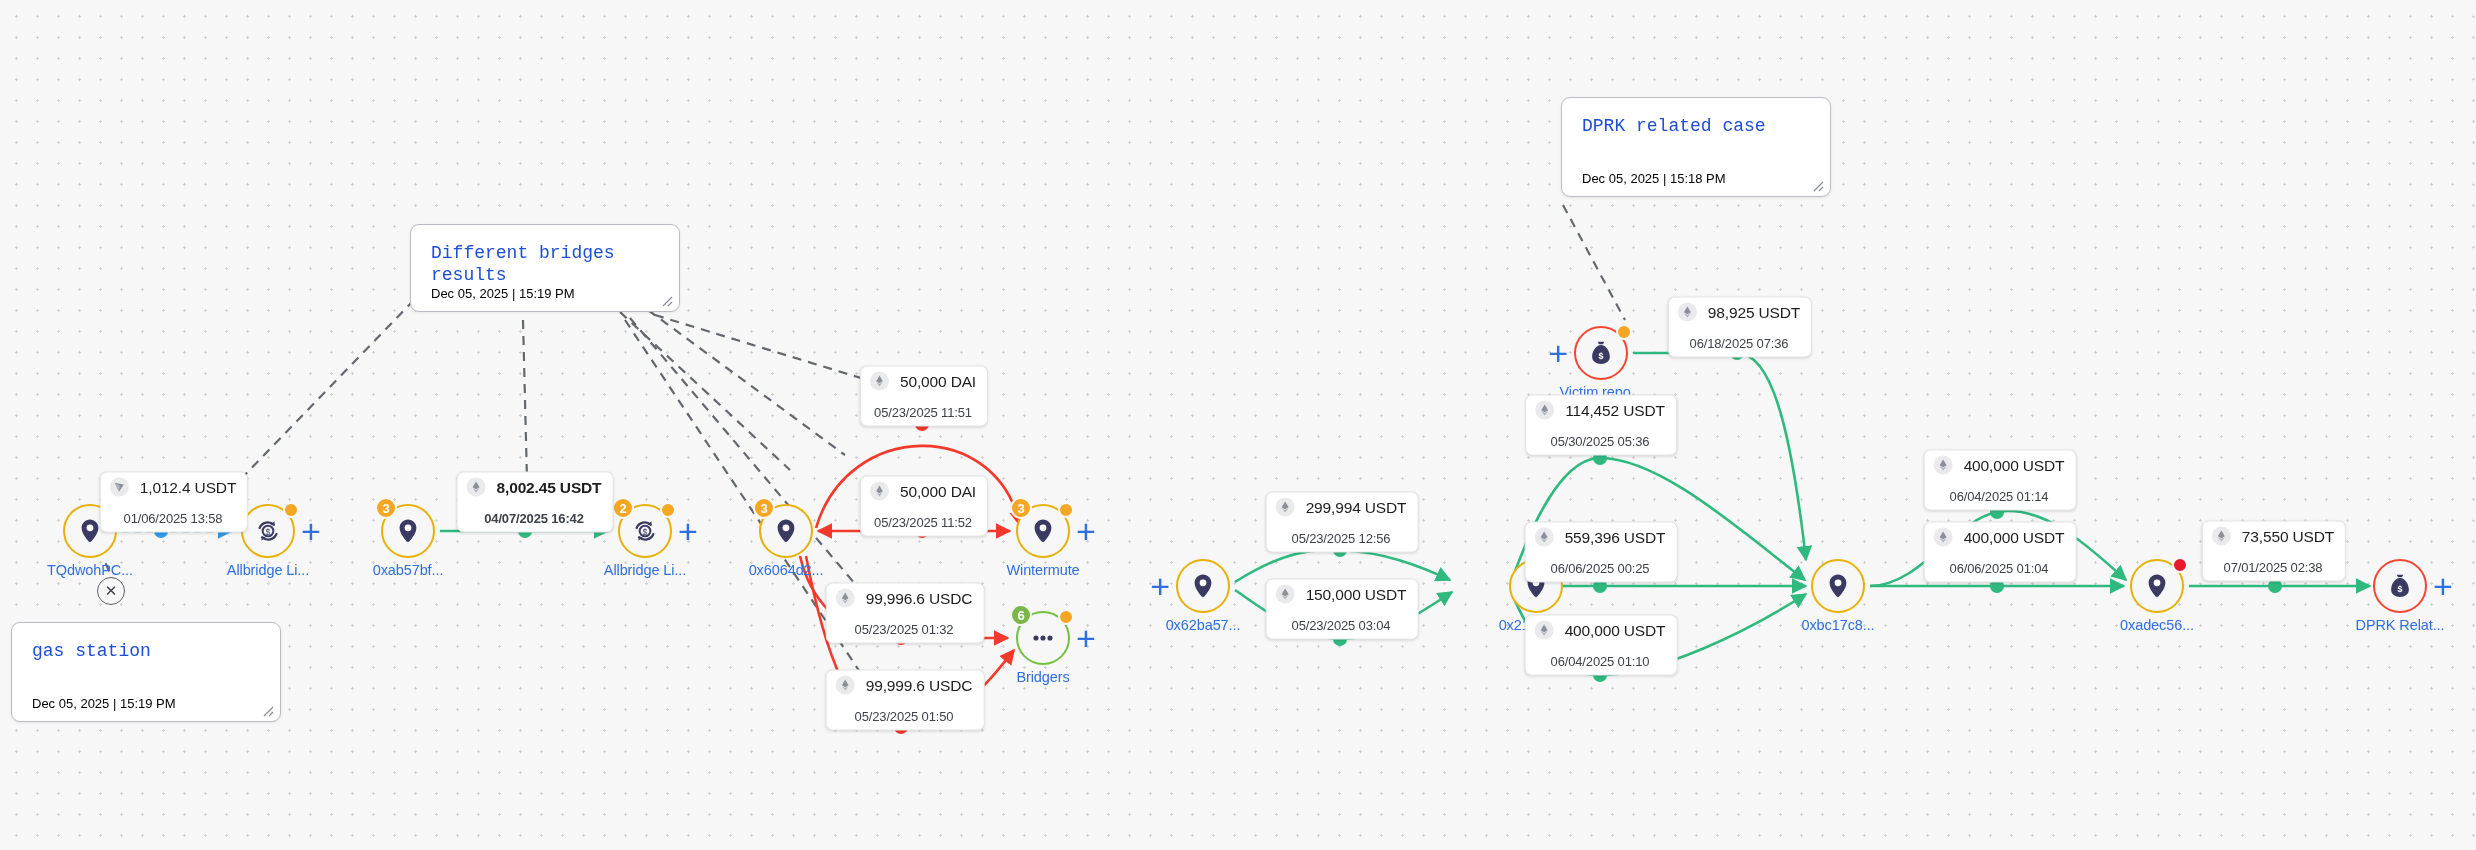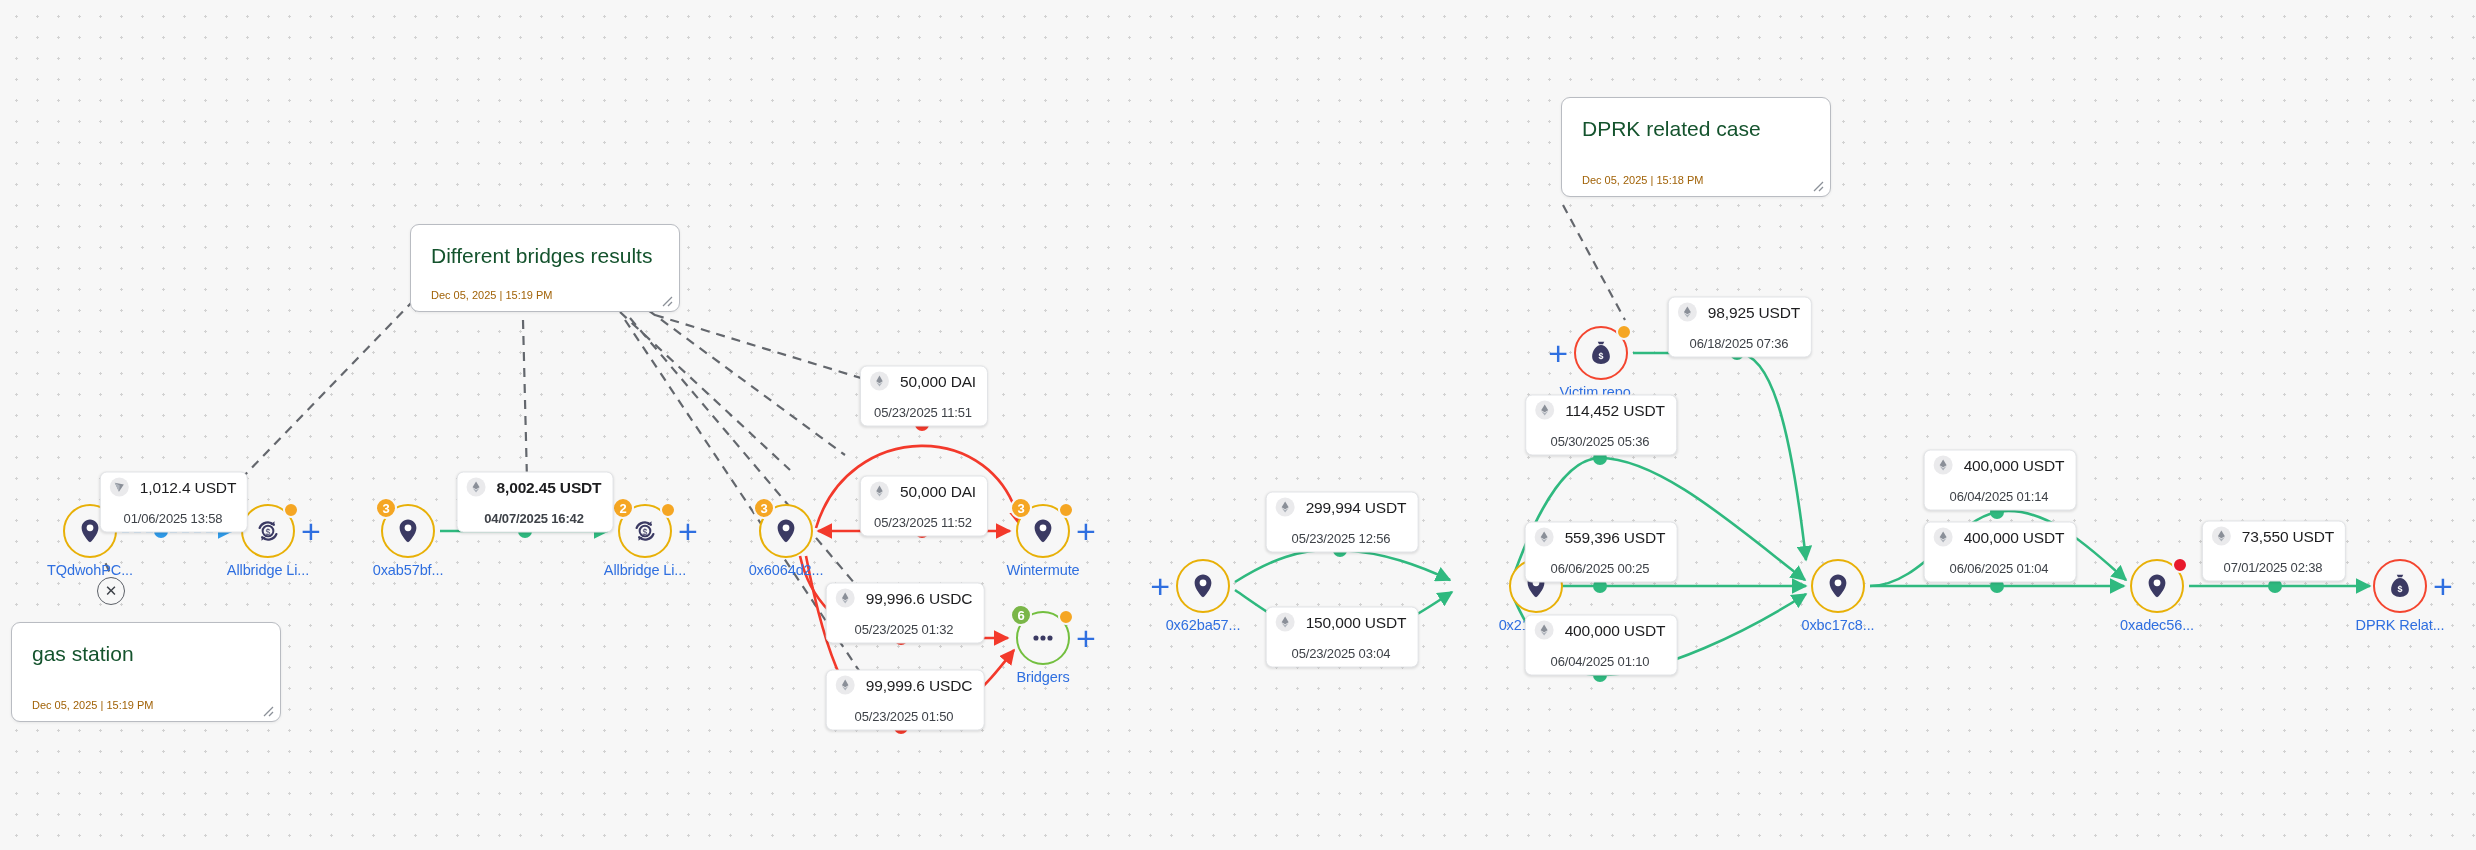--- a/index.html
+++ b/index.html
@@ -29,28 +29,29 @@
     background: #ffffff;
     border: 1px solid #b9bcc2;
     border-radius: 9px;
     box-shadow: 0 1px 3px rgba(0,0,0,0.07);
     padding: 18px 20px 10px 20px;
     display: flex;
     flex-direction: column;
     justify-content: space-between;
   }
   .note-title {
-    font-size: 21px;
-    color: #14532d;
+    font-size: 18px;
+    color: #1d4ed8;
     line-height: 1.2;
     font-weight: 400;
+    font-family: Liberation Mono, monospace;
   }
   .note-date {
-    font-size: 11px;
-    color: #a16207;
+    font-size: 13px;
+    color: #000000;
   }
   .note-resize {
     position: absolute;
     right: 6px; bottom: 4px;
     width: 14px; height: 14px;
     color: #8b9098;
   }
   .note-resize svg { display:block; }
 
   
@@ -556,21 +557,21 @@
             <svg width="13" height="13" viewBox="0 0 24 24">
               <path d="M12 2 5.5 12.3 12 16.1l6.5-3.8z" fill="#8a8f98"></path>
               <path d="M12 17.5 5.5 13.7 12 22.3l6.5-8.6z" fill="#aeb3bb"></path>
             </svg>
           </span>
           <span class="chip-amount">299,994 USDT</span>
         </div>
         <div class="chip-date">05/23/2025 12:56</div>
       </div>
       <div class="edge-dot" style="left: 1340px; top: 639px; background: rgb(47, 185, 127);"></div>
-      <div class="chip" style="left: 1342px; top: 637px; text-align: center;">
+      <div class="chip" style="left: 1342px; top: 609px; text-align: center;">
         <div class="chip-row1">
           <span class="chip-token">
             <svg width="13" height="13" viewBox="0 0 24 24">
               <path d="M12 2 5.5 12.3 12 16.1l6.5-3.8z" fill="#8a8f98"></path>
               <path d="M12 17.5 5.5 13.7 12 22.3l6.5-8.6z" fill="#aeb3bb"></path>
             </svg>
           </span>
           <span class="chip-amount">150,000 USDT</span>
         </div>
         <div class="chip-date">05/23/2025 03:04</div>

